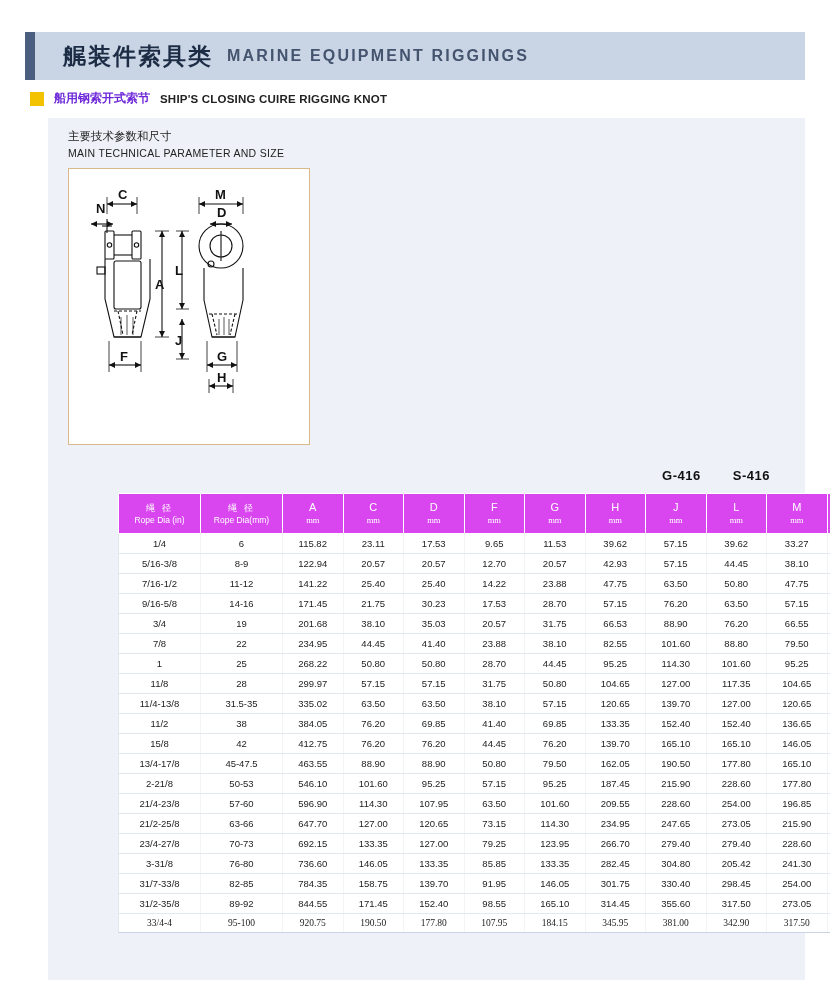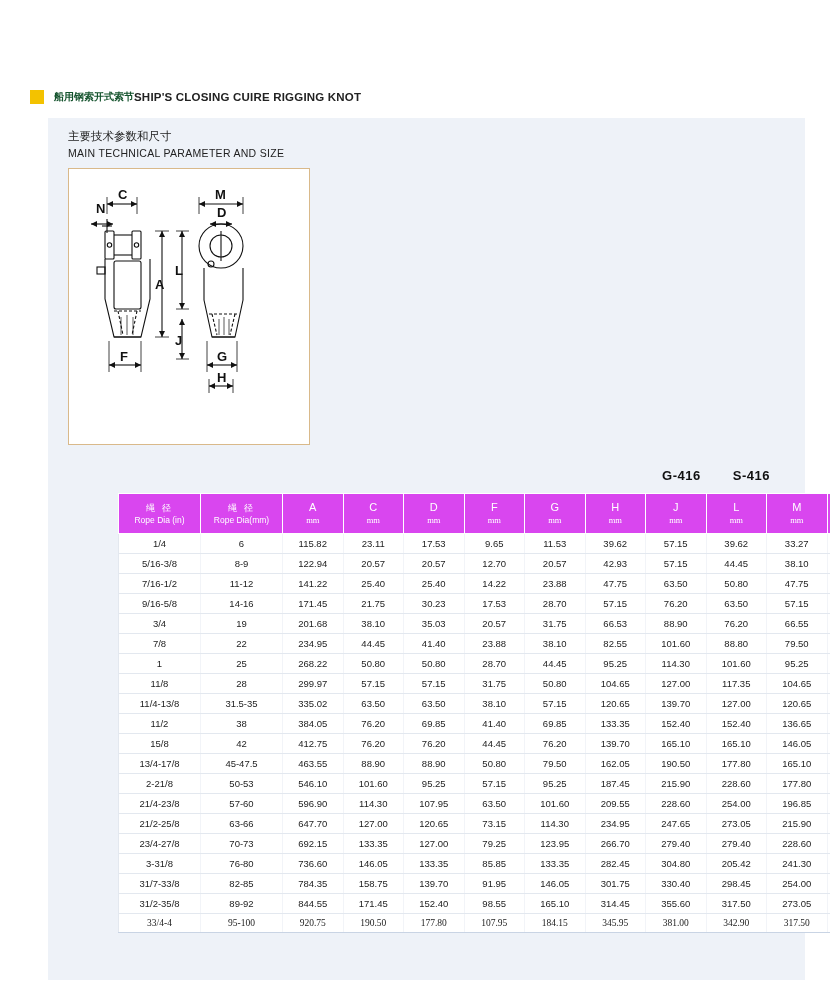--- a/index.html
+++ b/index.html
@@ -65,29 +65,30 @@
   }
   .yellow-square {
     width: 14px;
     height: 14px;
     background: #f3c200;
     margin-right: 10px;
     flex: 0 0 auto;
   }
   .subtitle-cn {
     font-family: "DejaVu Sans", sans-serif;
-    font-size: 10px;
+    font-size: 12px;
     font-weight: bold;
-    color: #14532d;
+    color: #6d28d9;
     white-space: nowrap;
   }
   .subtitle-en {
     font-size: 11.5px;
     font-weight: bold;
     color: #222;
+    margin-left: 10px;
     letter-spacing: 0.2px;
     white-space: nowrap;
   }
 
   
   .body-panel {
     position: absolute;
     left: 48px;
     top: 118px;
     width: 757px;
@@ -194,20 +195,25 @@
   table.spec tr:last-child td { border-bottom: 1px solid #c9d4e4; font-family: Liberation Serif, serif; }
   .col-rope { width: 82px; }
   .col-rope2 { width: 82px; }
   .col-d { width: 60.5px; }
 </style>
 </head>
 <body>
 
 <div class="page">
 
+  <div class="header-band">
+    <div class="header-accent"></div>
+    <div class="header-cn">艉装件索具类</div>
+    <div class="header-en">MARINE EQUIPMENT RIGGINGS</div>
+  </div>
 
   <div class="subtitle-row">
     <div class="yellow-square"></div>
     <div class="subtitle-cn">船用钢索开式索节</div>
     <div class="subtitle-en">SHIP'S CLOSING CUIRE RIGGING KNOT</div>
   </div>
 
   <div class="body-panel"></div>
 
   <div class="param-label">

